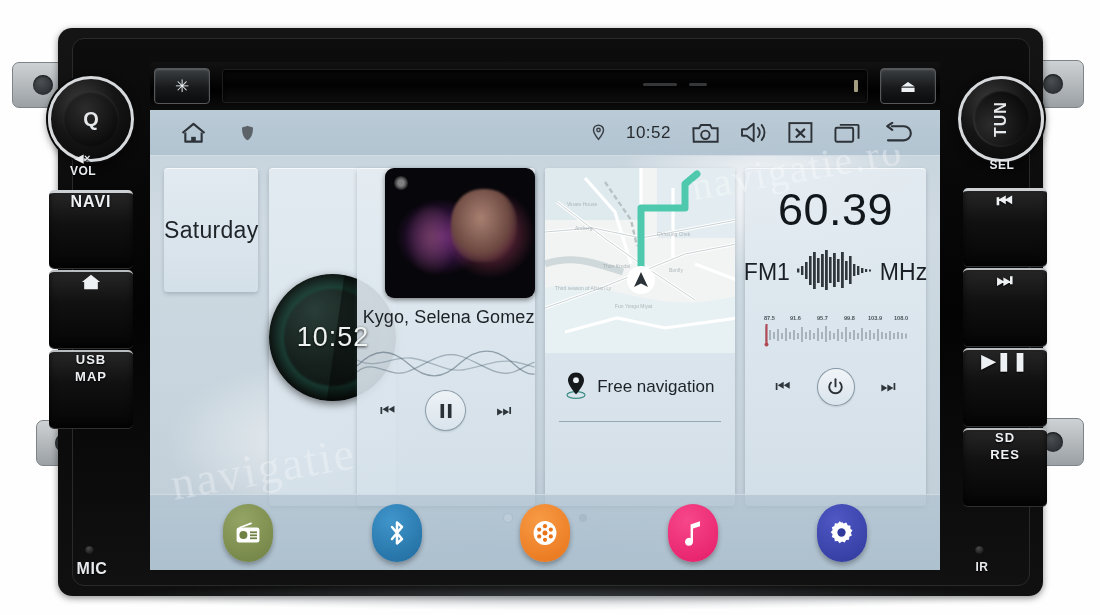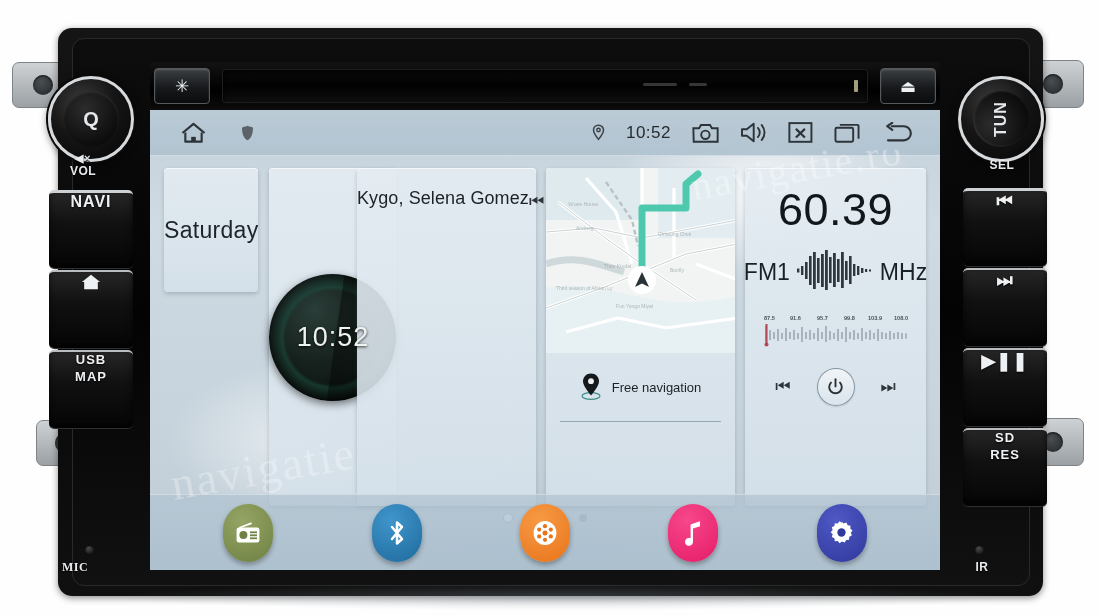--- a/index.html
+++ b/index.html
@@ -58,21 +58,21 @@
   .knob-left { left:48px; top:76px; }
   .knob-right { left:958px; top:76px; }
   .knob-right .knob-face { font-size:16px; transform:rotate(-90deg); letter-spacing:1px; }
 
   .hw-label {
     position:absolute; color:#e8ebee; font-size:12px; font-weight:bold;
     letter-spacing:.5px; text-align:center; text-shadow:0 1px 1px #000;
   }
   .lbl-vol { left:48px; top:152px; width:70px; line-height:1.05; }
   .lbl-sel { left:975px; top:158px; width:54px; }
-  .lbl-mic { left:55px; top:560px; width:40px; font-size:12px;font-family:Liberation Serif, serif; }
+  .lbl-mic { left:72px; top:560px; width:40px; font-size:16px; }
   .lbl-ir  { left:968px; top:560px; width:28px; font-size:12px; }
   .mic-dot, .ir-dot {
     position:absolute; width:9px; height:9px; border-radius:50%;
     background: radial-gradient(circle at 40% 35%, #4a4a4a, #0a0a0a);
     box-shadow: inset 0 1px 1px rgba(0,0,0,.9);
   }
   .mic-dot { left:85px; top:545px; }
   .ir-dot  { left:975px; top:545px; }
 
   
@@ -187,21 +187,21 @@
     background:linear-gradient(90deg, rgba(0,0,0,.42), rgba(0,0,0,.05));
     transform:rotate(8deg);
   }
   .clock-time {
     position:relative; z-index:2;
     color:#eef3f1; font-size:27px; letter-spacing:1px;
     text-shadow:0 1px 3px rgba(0,0,0,.8);
   }
 
   
-  .card-music { width:179px; display:flex; flex-direction:row; align-items:flex-start; padding-top:11px; }
+  .card-music { width:179px; display:flex; flex-direction:column; align-items:flex-end; }
   .album-art {
     width:150px; height:130px; border-radius:9px; overflow:hidden; position:relative;
     background:#07060a;
     box-shadow: 0 2px 5px rgba(0,0,0,.45);
   }
   .album-art .glow-a {
     position:absolute; left:6%; top:22%; width:62%; height:62%;
     background: radial-gradient(ellipse at center, rgba(120,40,150,.85), rgba(40,10,60,0) 68%);
   }
   .album-art .glow-b {
@@ -240,21 +240,21 @@
     background: linear-gradient(180deg, rgba(255,255,255,.55), rgba(225,235,242,.25));
     display:flex; align-items:center; justify-content:center;
     box-shadow: 0 1px 2px rgba(0,0,0,.12);
   }
 
   
   .card-nav { width:192px; display:flex; flex-direction:column; overflow:hidden; }
   .nav-map { height:185px; position:relative; overflow:hidden; background:#eef2f3; }
   .nav-free {
     height:68px; display:flex; align-items:center; justify-content:center; gap:10px;
-    color:#1c2227; font-size:13px;
+    color:#1c2227; font-size:17px;
   }
   .nav-divider { height:1px; margin:0 14px; background:rgba(70,95,115,.45); }
   .nav-label {
     flex:1; display:flex; align-items:center; justify-content:center;
     color:#1b2126; font-size:19px;
   }
 
   
   .card-radio { width:181px; display:flex; flex-direction:column; align-items:center; padding-top:16px; }
   .radio-freq { color:#11171b; font-size:45px; letter-spacing:.5px; }

